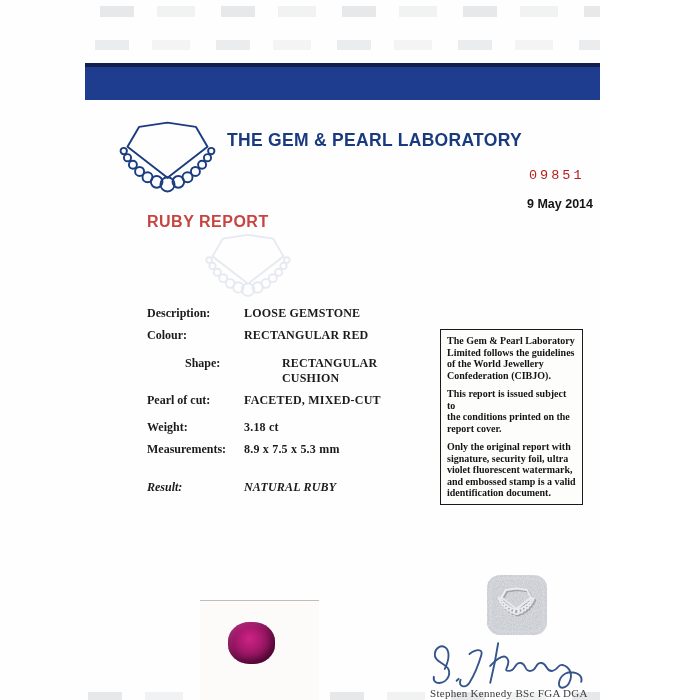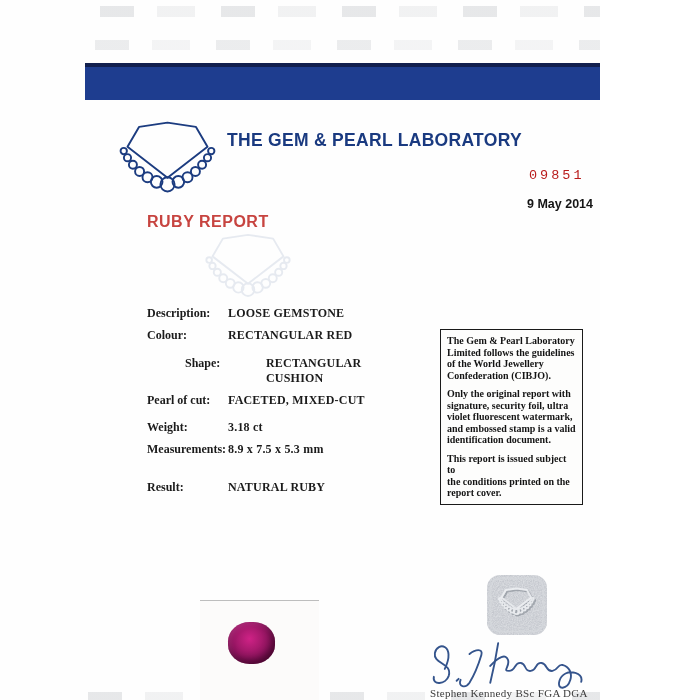--- a/index.html
+++ b/index.html
@@ -14,24 +14,24 @@
   .lab-name{position:absolute;left:227px;top:130px;font-size:17.5px;font-weight:bold;
         letter-spacing:.3px;color:var(--brand-navy,#1a3a80);}
   .report-number{position:absolute;left:529px;top:168px;font-family:"Liberation Mono",monospace;
         font-size:13.5px;letter-spacing:3px;color:#b91c1c;}
   .report-date{position:absolute;left:527px;top:197px;font-size:12.5px;font-weight:bold;color:#151515;}
   .report-title{position:absolute;left:147px;top:213px;font-size:16px;font-weight:bold;
         letter-spacing:.5px;color:var(--report-title-red,#c74440);}
   .watermark{position:absolute;left:205px;top:229px;opacity:.55;}
   .fields{position:absolute;left:147px;top:306px;width:272px;
         font-family:"Liberation Serif",serif;font-size:12px;font-weight:bold;color:#1b1b1b;}
-  .frow{display:flex;margin-bottom:7px;line-height:15px;}
+  .frow{display:flex;margin-bottom:7px;line-height:15px;gap:16px;}
   .frow .lbl{flex:0 0 81px;}
   .frow .val{flex:1;white-space:pre-line;letter-spacing:.2px;}
-  .gap2{margin-top:13px;margin-left:38px;} .gap3{margin-top:12px;} .gap4{margin-top:23px;}
+  .gap2{margin-top:13px;margin-left:38px;} .gap3{margin-top:12px;} .gap4{margin-top:23px;font-style:italic;}
   .notice-box{position:absolute;left:440px;top:329px;width:143px;box-sizing:border-box;
         border:1.5px solid #1a1a1a;padding:5px 6px;background:#fdfdfc;
         font-family:"Liberation Serif",serif;font-size:10px;font-weight:bold;
         line-height:11.5px;color:#141414;}
   .notice-box p{margin:0 0 7px 0;white-space:pre-line;}
   .notice-box p:last-child{margin-bottom:0;}
   .photo{position:absolute;left:200px;top:600px;width:119px;height:100px;
         background:#fcfbfa;border-top:1px solid #bdbdbd;}
   .ruby{position:absolute;left:28px;top:21px;width:47px;height:42px;border-radius:46%;
         background:radial-gradient(ellipse at 46% 40%,
@@ -122,28 +122,28 @@
       <span class="lbl">Result:</span>
       <span class="val">NATURAL RUBY</span>
     </div>
   </div>
 
   <div class="notice-box">
     <p>The Gem &amp; Pearl Laboratory
 Limited follows the guidelines
 of the World Jewellery
 Confederation (CIBJO).</p>
+    <p>This report is issued subject to
+the conditions printed on the
+report cover.</p>
     <p>Only the original report with
 signature, security foil, ultra
 violet fluorescent watermark,
 and embossed stamp is a valid
 identification document.</p>
-    <p>This report is issued subject to
-the conditions printed on the
-report cover.</p>
   </div>
 
   <div class="photo">
     <div class="ruby"></div>
   </div>
 
   <svg class="stamp" width="62" height="62" viewBox="0 0 62 62">
     <rect x="1" y="1" width="60" height="60" rx="13" fill="#c9cdd3" opacity="0.5"></rect>
     <rect x="1" y="1" width="60" height="60" rx="13" fill="#c2c7cd" filter="url(#stampNoise)"></rect>
     <rect x="4.5" y="4.5" width="53" height="53" rx="10" fill="none" stroke="#d6d9dd" stroke-width="2" opacity="0.65"></rect>

